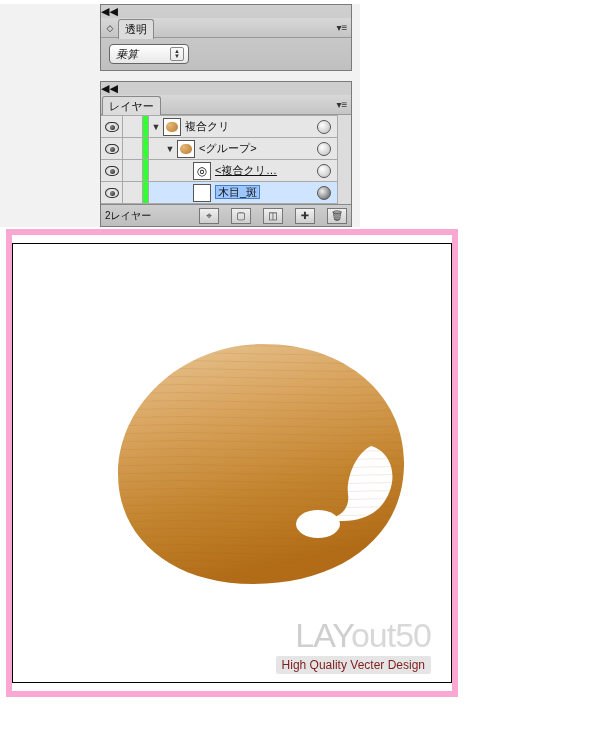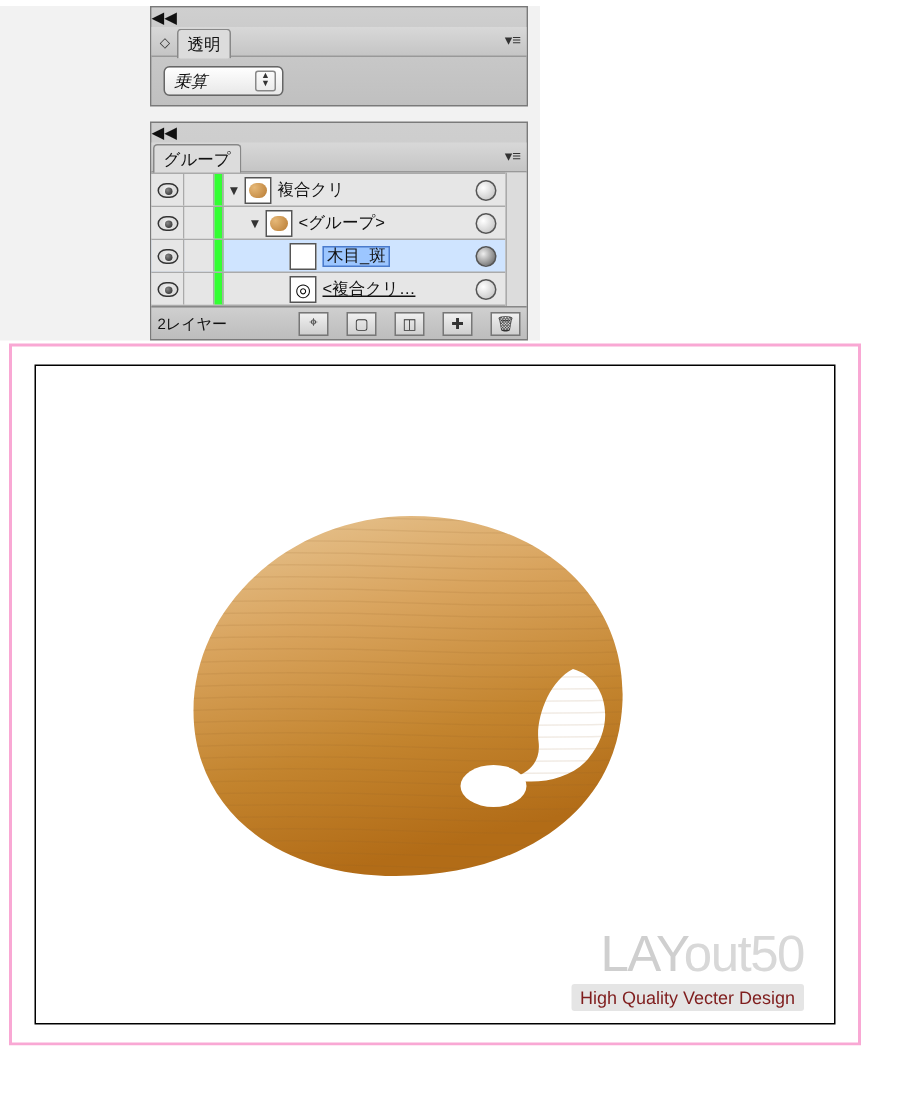--- a/index.html
+++ b/index.html
@@ -161,23 +161,23 @@
   .footer-btn {
     width:20px; height:16px;
     border:1px solid #777;
     background: linear-gradient(#f0f0f0,#cfcfcf);
     display:flex; align-items:center; justify-content:center;
     font-size:10px; color:#333;
   }
 
   
   .preview-frame {
-    width: 568px; height: 468px;
+    width: 452px; height: 468px;
     margin: 2px 0 0 6px;
-    border: 2px solid #f9a8d4;
+    border: 6px solid #f9a8d4;
     display:flex; align-items:center; justify-content:center;
     background:#fff;
   }
   .preview-inner {
     width: 534px; height: 440px;
     border: 1px solid #000;
     background: #fff;
     position: relative;
   }
   .palette-shape {
@@ -212,21 +212,21 @@
       <div class="dropdown">
         <span>乗算</span>
         <span class="arrowbox">▲<br>▼</span>
       </div>
     </div>
   </div>
 
   <div class="panel">
     <div class="collapse-chevrons">◀◀</div>
     <div class="panel-tabs">
-      <span class="tab">グループ</span>
+      <span class="tab">レイヤー</span>
       <span class="menu">▾≡</span>
     </div>
 
     <div class="layers-body" style="display:flex;">
       <div style="flex:1;">
         <div class="layer-list">
 
           <div class="layer-row">
             <div class="vis-cell">
                 <span class="eye"></span>
@@ -248,46 +248,46 @@
             <div class="lock-cell"></div>
             <div class="color-strip green"></div>
             <div class="hier-cell" style="padding-left:16px;">
               <span class="tw">▼</span>
               <span class="thumb palette-ic"></span>
             </div>
             <div class="name-cell"><span>&lt;グループ&gt;</span></div>
             <span class="target"></span>
           </div>
 
+          <div class="layer-row">
+            <div class="vis-cell">
+                <span class="eye"></span>
+              </div>
+            <div class="lock-cell"></div>
+            <div class="color-strip green"></div>
+            <div class="hier-cell" style="padding-left:32px;">
+              <span class="tw"></span>
+              <span class="thumb clip"></span>
+            </div>
+            <div class="name-cell"><span class="underlined">&lt;複合クリ…</span></div>
+            <span class="target"></span>
+          </div>
+
           <div class="layer-row selected" style="background:#cfe4ff;">
             <div class="vis-cell">
                 <span class="eye"></span>
               </div>
             <div class="lock-cell"></div>
             <div class="color-strip green"></div>
             <div class="hier-cell" style="padding-left:32px;">
               <span class="tw"></span>
               <span class="thumb white"></span>
             </div>
             <div class="name-cell"><span>木目_斑</span></div>
             <span class="target solid"></span>
-          </div>
-
-          <div class="layer-row">
-            <div class="vis-cell">
-                <span class="eye"></span>
-              </div>
-            <div class="lock-cell"></div>
-            <div class="color-strip green"></div>
-            <div class="hier-cell" style="padding-left:32px;">
-              <span class="tw"></span>
-              <span class="thumb clip"></span>
-            </div>
-            <div class="name-cell"><span class="underlined">&lt;複合クリ…</span></div>
-            <span class="target"></span>
           </div>
 
 
         </div>
       </div>
       <div class="scrolltrack"></div>
     </div>
 
     <div class="layers-footer">
       <span>2レイヤー</span>

